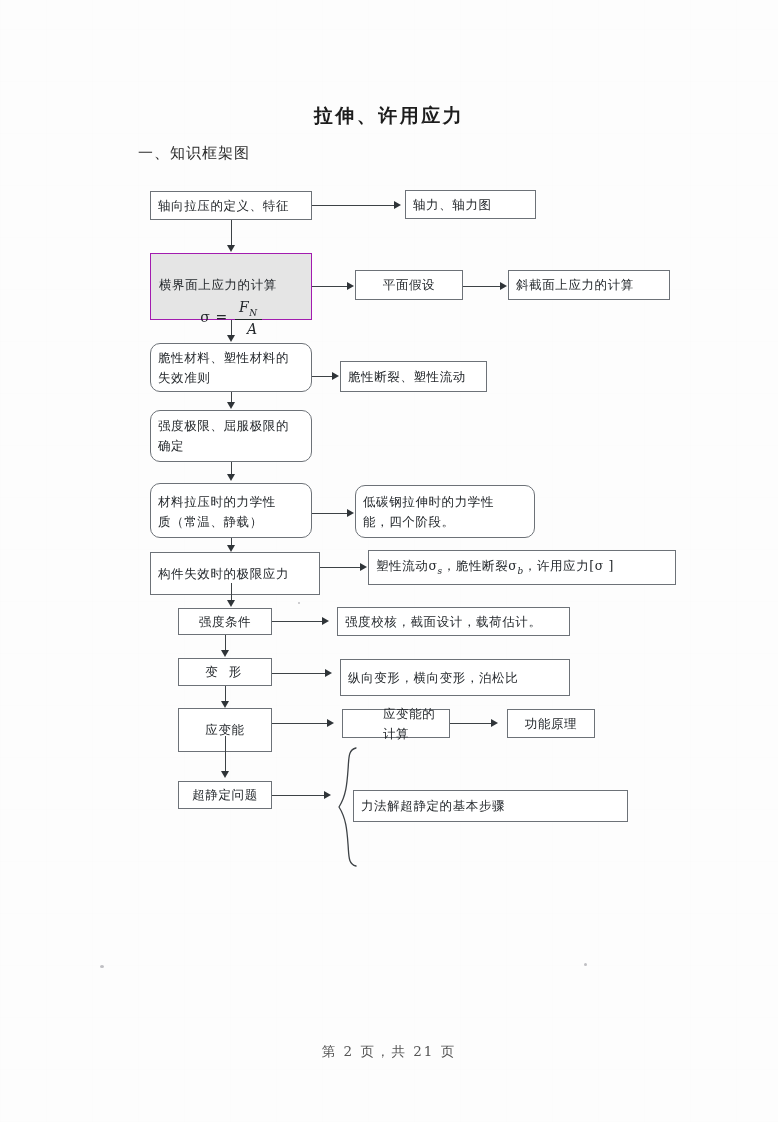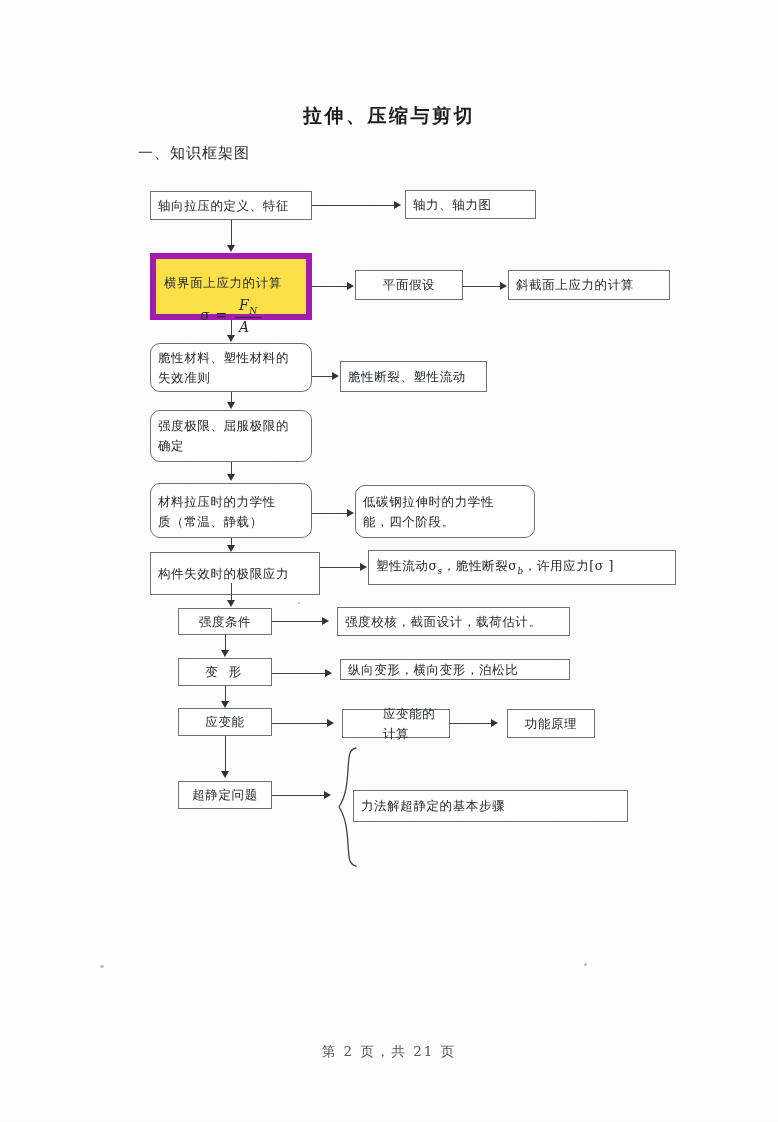--- a/index.html
+++ b/index.html
@@ -78,37 +78,37 @@
     padding-top: 4px;
     line-height: 1.62;
     border-radius: 10px;
   }
   .box.spaced { letter-spacing: 3.5px; }
 
   
   .formula-box {
     position: absolute;
     box-sizing: border-box;
-    border: 6px solid #a21caf;
-    background: #fde047;
-    padding: 16px 8px 4px 8px;
+    border: 1px solid #a21caf;
+    background: #e5e5e5;
+    padding: 23px 8px 4px 8px;
     font-size: 12.5px;
     letter-spacing: 0.6px;
     color: #24282c;
   }
   .formula {
     margin-top: 5px;
     text-align: center;
     font-family: "DejaVu Serif", "Liberation Serif", serif;
     font-size: 14px;
   }
   .frac {
     display: inline-block;
     vertical-align: middle;
-    text-align: left;
+    text-align: right;
     margin-left: 2px;
   }
   .frac .num {
     display: block;
     border-bottom: 1.2px solid #24282c;
     padding: 0 4px 1px 4px;
     font-style: italic;
   }
   .frac .den {
     display: block;
@@ -154,21 +154,21 @@
     opacity: .55;
   }
 </style>
 </head>
 <body>
 
 <div id="page">
 
   <div class="layer">
 
-    <div class="doc-title">拉伸、压缩与剪切</div>
+    <div class="doc-title">拉伸、许用应力</div>
 
     <div class="section-heading">一、知识框架图</div>
 
     <div class="box" style="left:150px; top:191px; width:162px; height:29px;">
       <span>轴向拉压的定义、特征</span>
     </div>
 
     <div class="box" style="left:405px; top:190px; width:131px; height:29px;">
       <span>轴力、轴力图</span>
     </div>
@@ -274,31 +274,31 @@
     <div class="ln h" style="left:272px; top:621px; width:51px;"></div>
     <div class="arrow-r" style="left:322px; top:617px;"></div>
 
     <div class="ln v" style="left:225px; top:635px; height:16px;"></div>
     <div class="arrow-d" style="left:221px; top:650px;"></div>
 
     <div class="box center spaced" style="left:178px; top:658px; width:94px; height:28px;">
       <span>变 形</span>
     </div>
 
-    <div class="box" style="left:340px; top:659px; width:230px; height:21px;">
+    <div class="box" style="left:340px; top:659px; width:230px; height:37px;">
       <span>纵向变形，横向变形，泊松比</span>
     </div>
 
     <div class="ln h" style="left:272px; top:673px; width:54px;"></div>
     <div class="arrow-r" style="left:325px; top:669px;"></div>
 
     <div class="ln v" style="left:225px; top:686px; height:16px;"></div>
     <div class="arrow-d" style="left:221px; top:701px;"></div>
 
-    <div class="box center" style="left:178px; top:708px; width:94px; height:28px;">
+    <div class="box center" style="left:178px; top:708px; width:94px; height:44px;">
       <span>应变能</span>
     </div>
 
     <div class="box center" style="left:342px; top:709px; width:108px; height:29px;padding-left:40px;">
       <span>应变能的计算</span>
     </div>
 
     <div class="box center" style="left:507px; top:709px; width:88px; height:29px;">
       <span>功能原理</span>
     </div>

